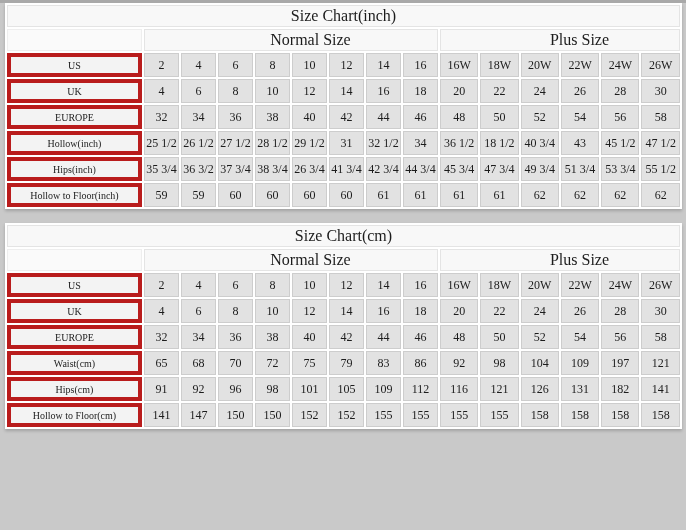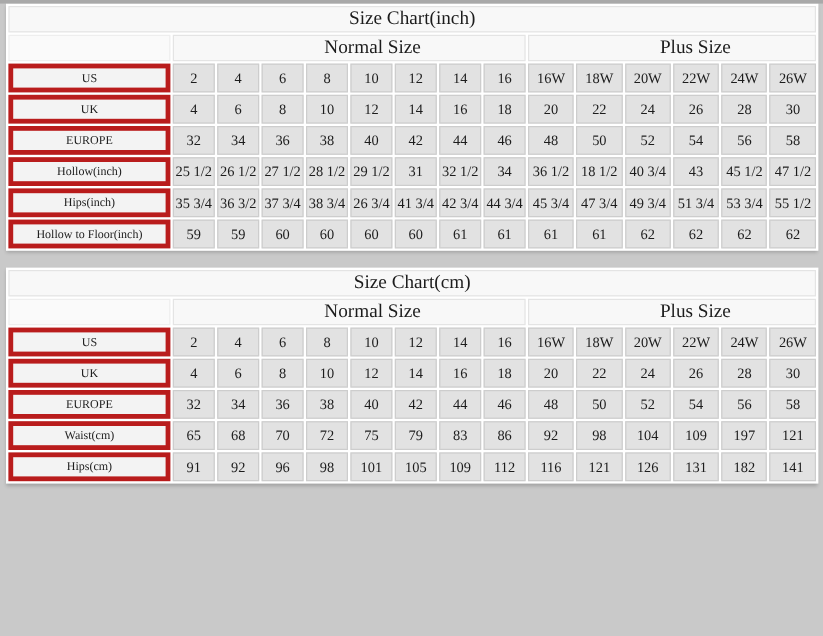--- a/index.html
+++ b/index.html
@@ -304,15 +304,32 @@
           <td class="data">105</td>
           <td class="data">109</td>
           <td class="data">112</td>
           <td class="data">116</td>
           <td class="data">121</td>
           <td class="data">126</td>
           <td class="data">131</td>
           <td class="data">182</td>
           <td class="data">141</td>
         </tr>
+        <tr>
+          <td class="label">Hollow to Floor(cm)</td>
+          <td class="data">141</td>
+          <td class="data">147</td>
+          <td class="data">150</td>
+          <td class="data">150</td>
+          <td class="data">152</td>
+          <td class="data">152</td>
+          <td class="data">155</td>
+          <td class="data">155</td>
+          <td class="data">155</td>
+          <td class="data">155</td>
+          <td class="data">158</td>
+          <td class="data">158</td>
+          <td class="data">158</td>
+          <td class="data">158</td>
+        </tr>
       </tbody>
   </table>
 </div>
 
 </body></html>

